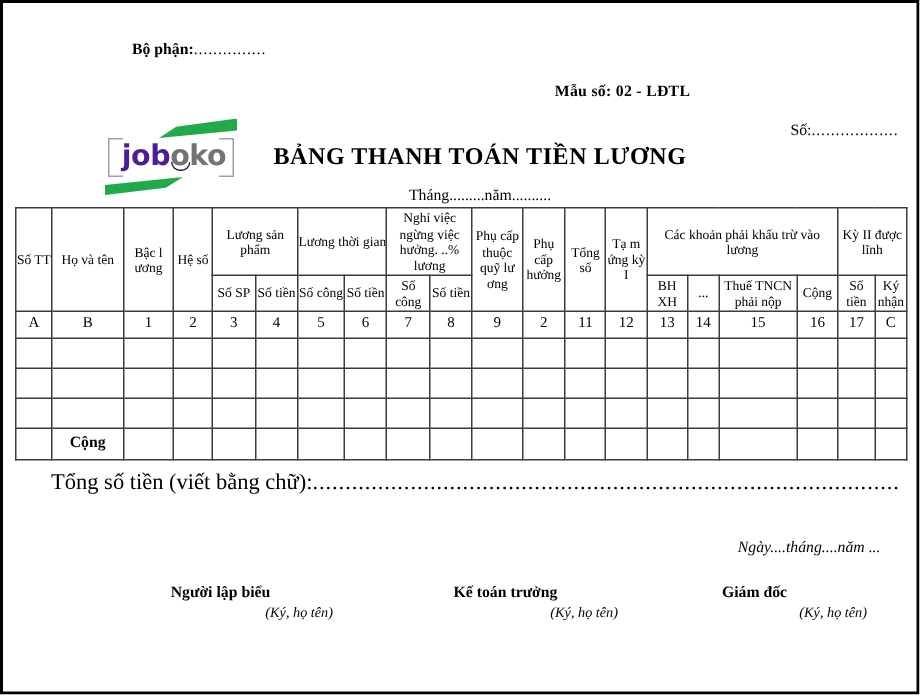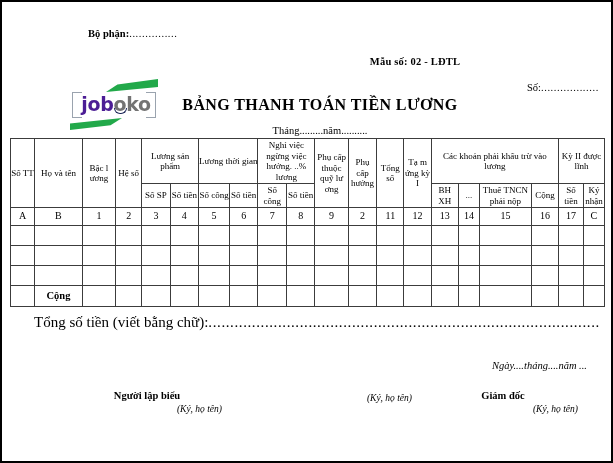--- a/index.html
+++ b/index.html
@@ -312,20 +312,21 @@
     <div class="sum-line"><span>Tổng số tiền (viết bằng chữ):</span><span class="dots-s">..........................................................................................</span></div>
 
     <div class="date-line">Ngày....tháng....năm ...</div>
 
     <div class="sigs">
       <div class="sig sig1">
         <div class="role">Người lập biểu</div>
         <div class="note">(Ký, họ tên)</div>
       </div>
       <div class="sig sig2">
+        <div class="role">Kế toán trưởng</div>
         <div class="note">(Ký, họ tên)</div>
       </div>
       <div class="sig sig3">
         <div class="role">Giám đốc</div>
         <div class="note">(Ký, họ tên)</div>
       </div>
     </div>
   </div>
 
  </div>

